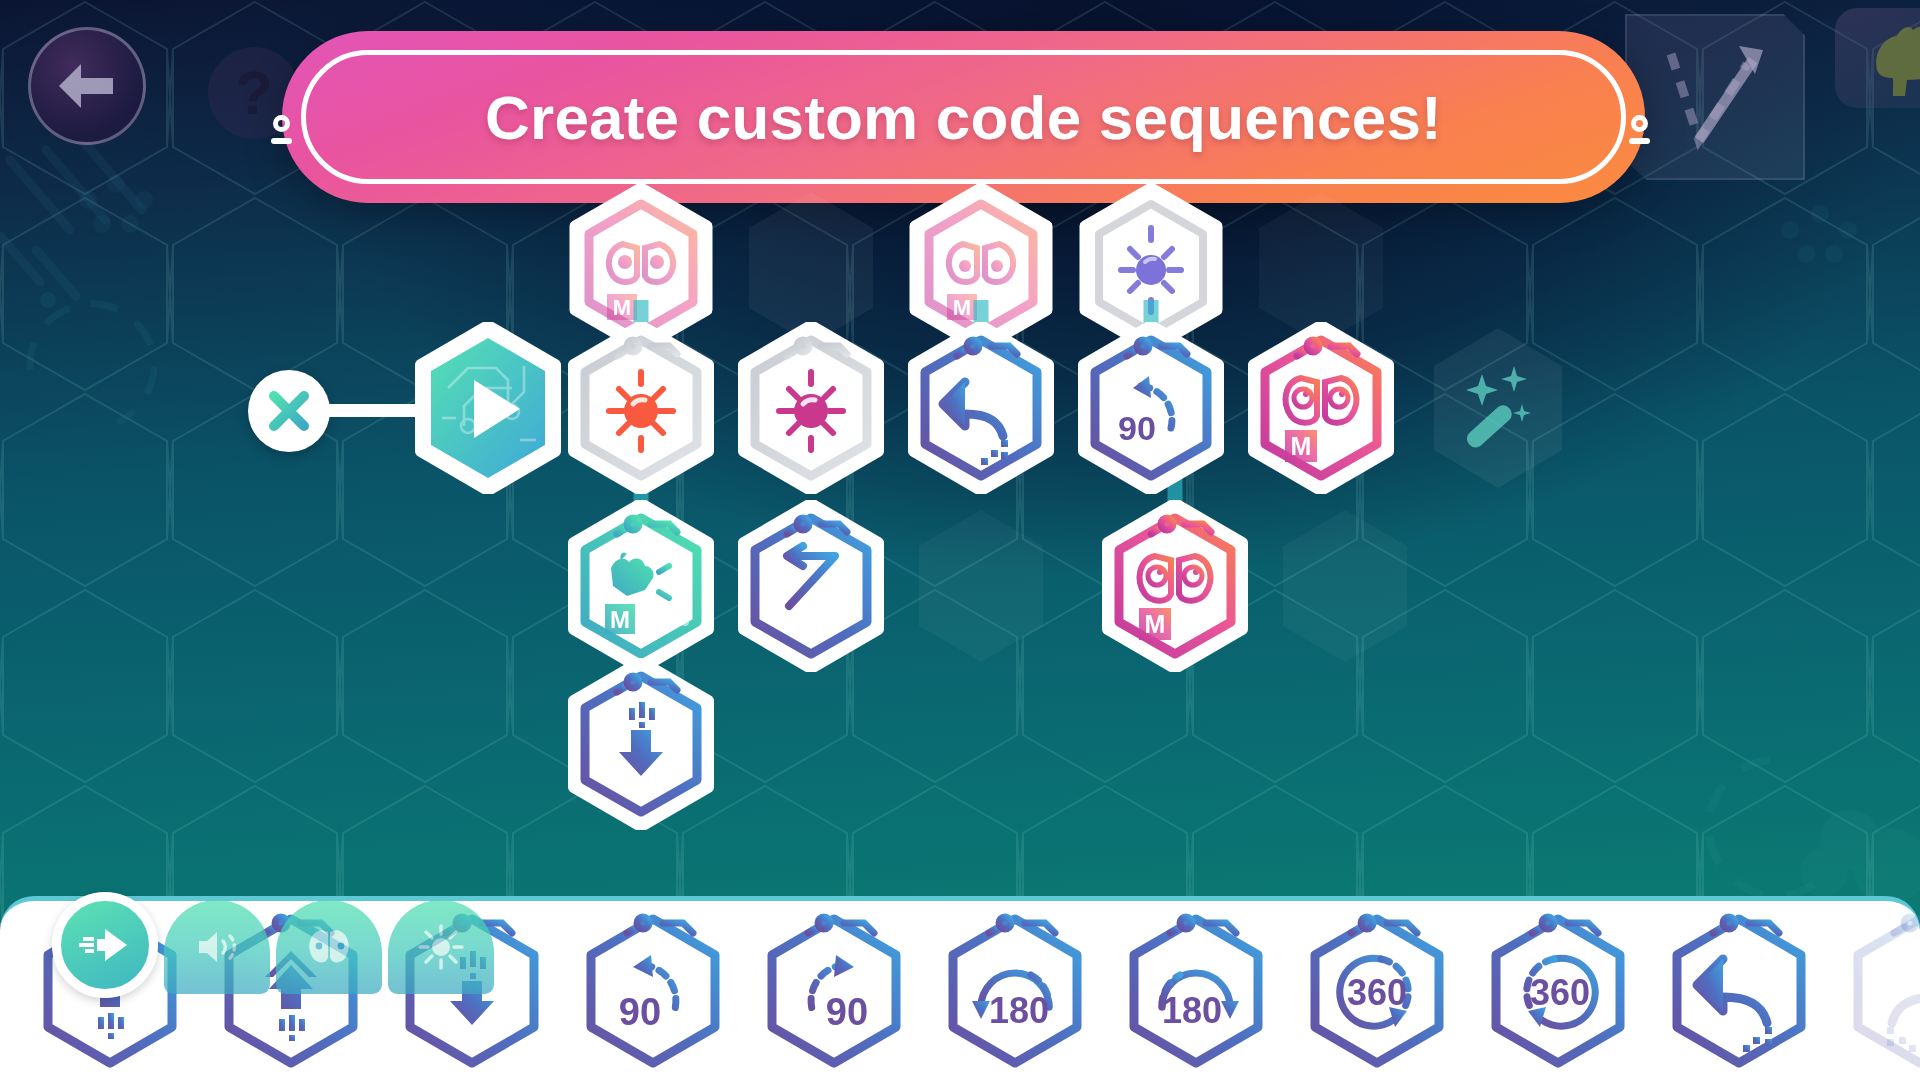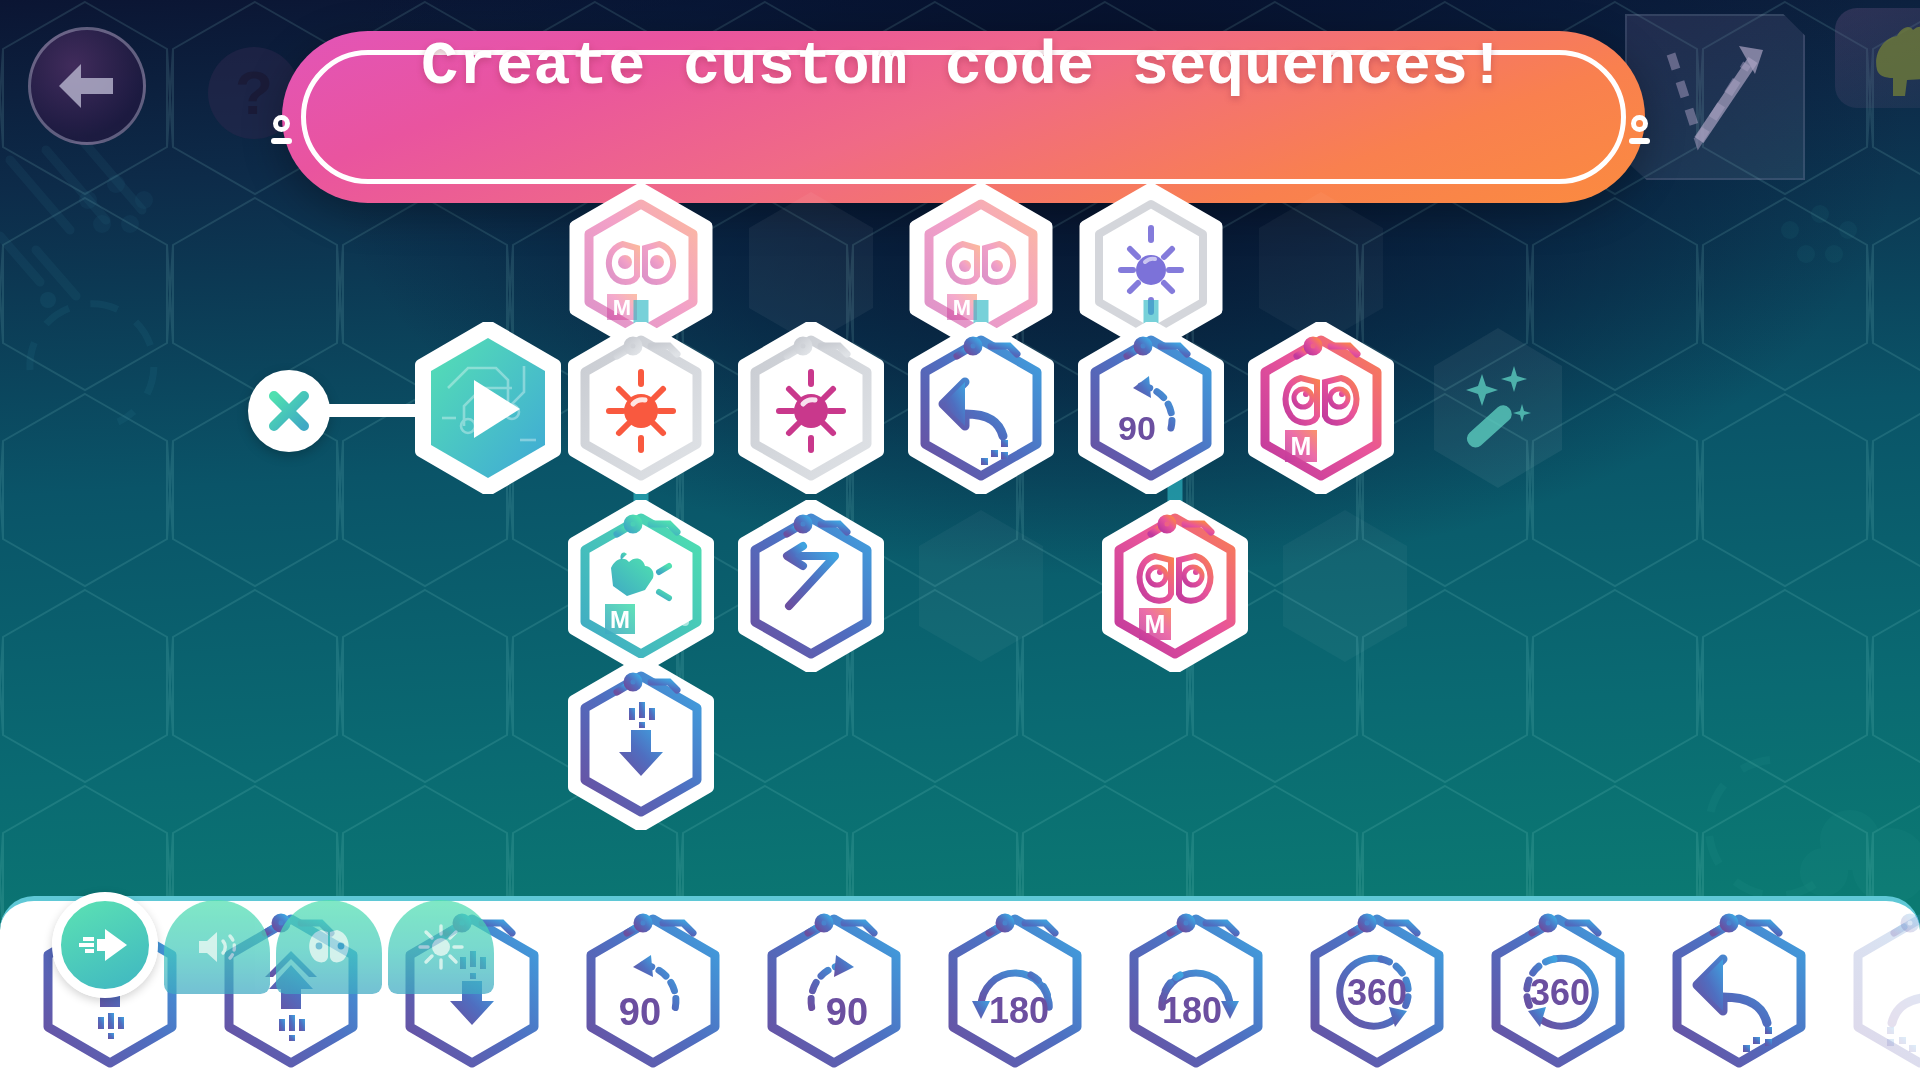--- a/index.html
+++ b/index.html
@@ -34,21 +34,21 @@
     display:flex; align-items:center; justify-content:center; cursor:pointer;
     font-size:62px; font-weight:bold; color:rgba(26,26,54,.86); line-height:1;
   }
 
   
   .banner{
     position:absolute; left:282px; top:31px; width:1363px; height:172px;
     border-radius:86px;
     background:linear-gradient(160deg,#e255b8 0%, #e9549f 22%, #f06a86 48%, #f9804f 78%, #fb8b3f 100%);
     box-shadow:0 10px 40px rgba(0,0,0,.30);
-    display:flex; justify-content:center;font-family:Liberation Mono, monospace;
+    display:flex; align-items:center; justify-content:center;
   }
   .banner-inner{
     position:absolute; left:19px; top:19px; right:19px; bottom:19px;
     border:5px solid #ffffff; border-radius:70px; pointer-events:none;
   }
   .banner-text{
     position:relative; z-index:3;
     color:#fff; font-size:62px; font-weight:bold; letter-spacing:.2px;
     text-shadow:0 3px 7px rgba(140,40,60,.33);
     white-space:nowrap;

